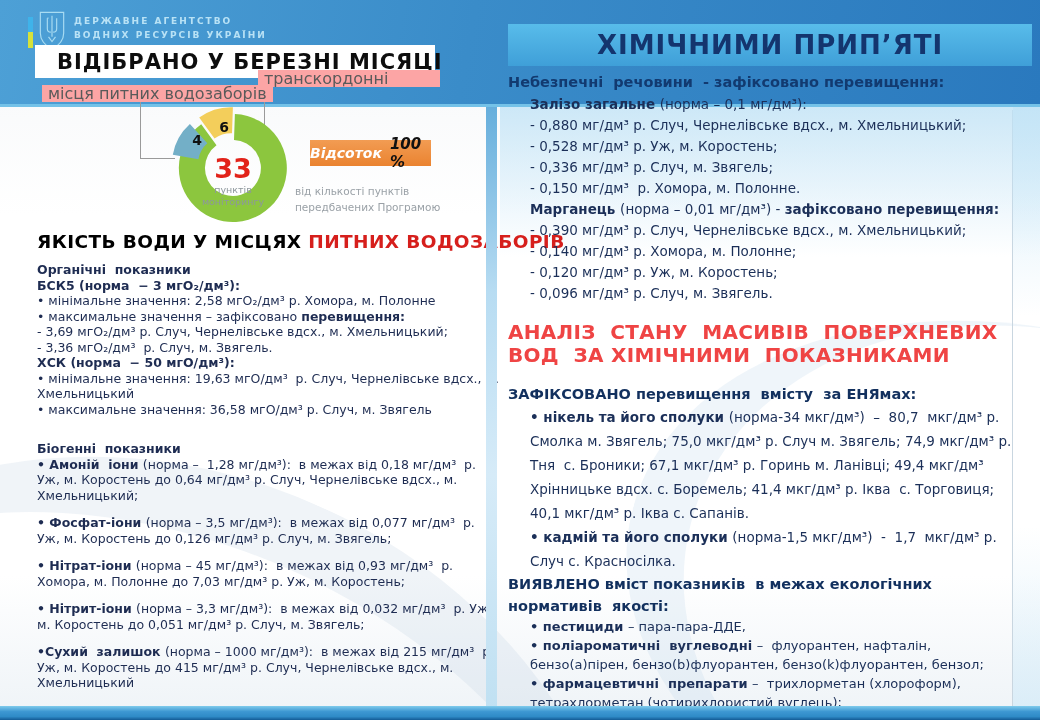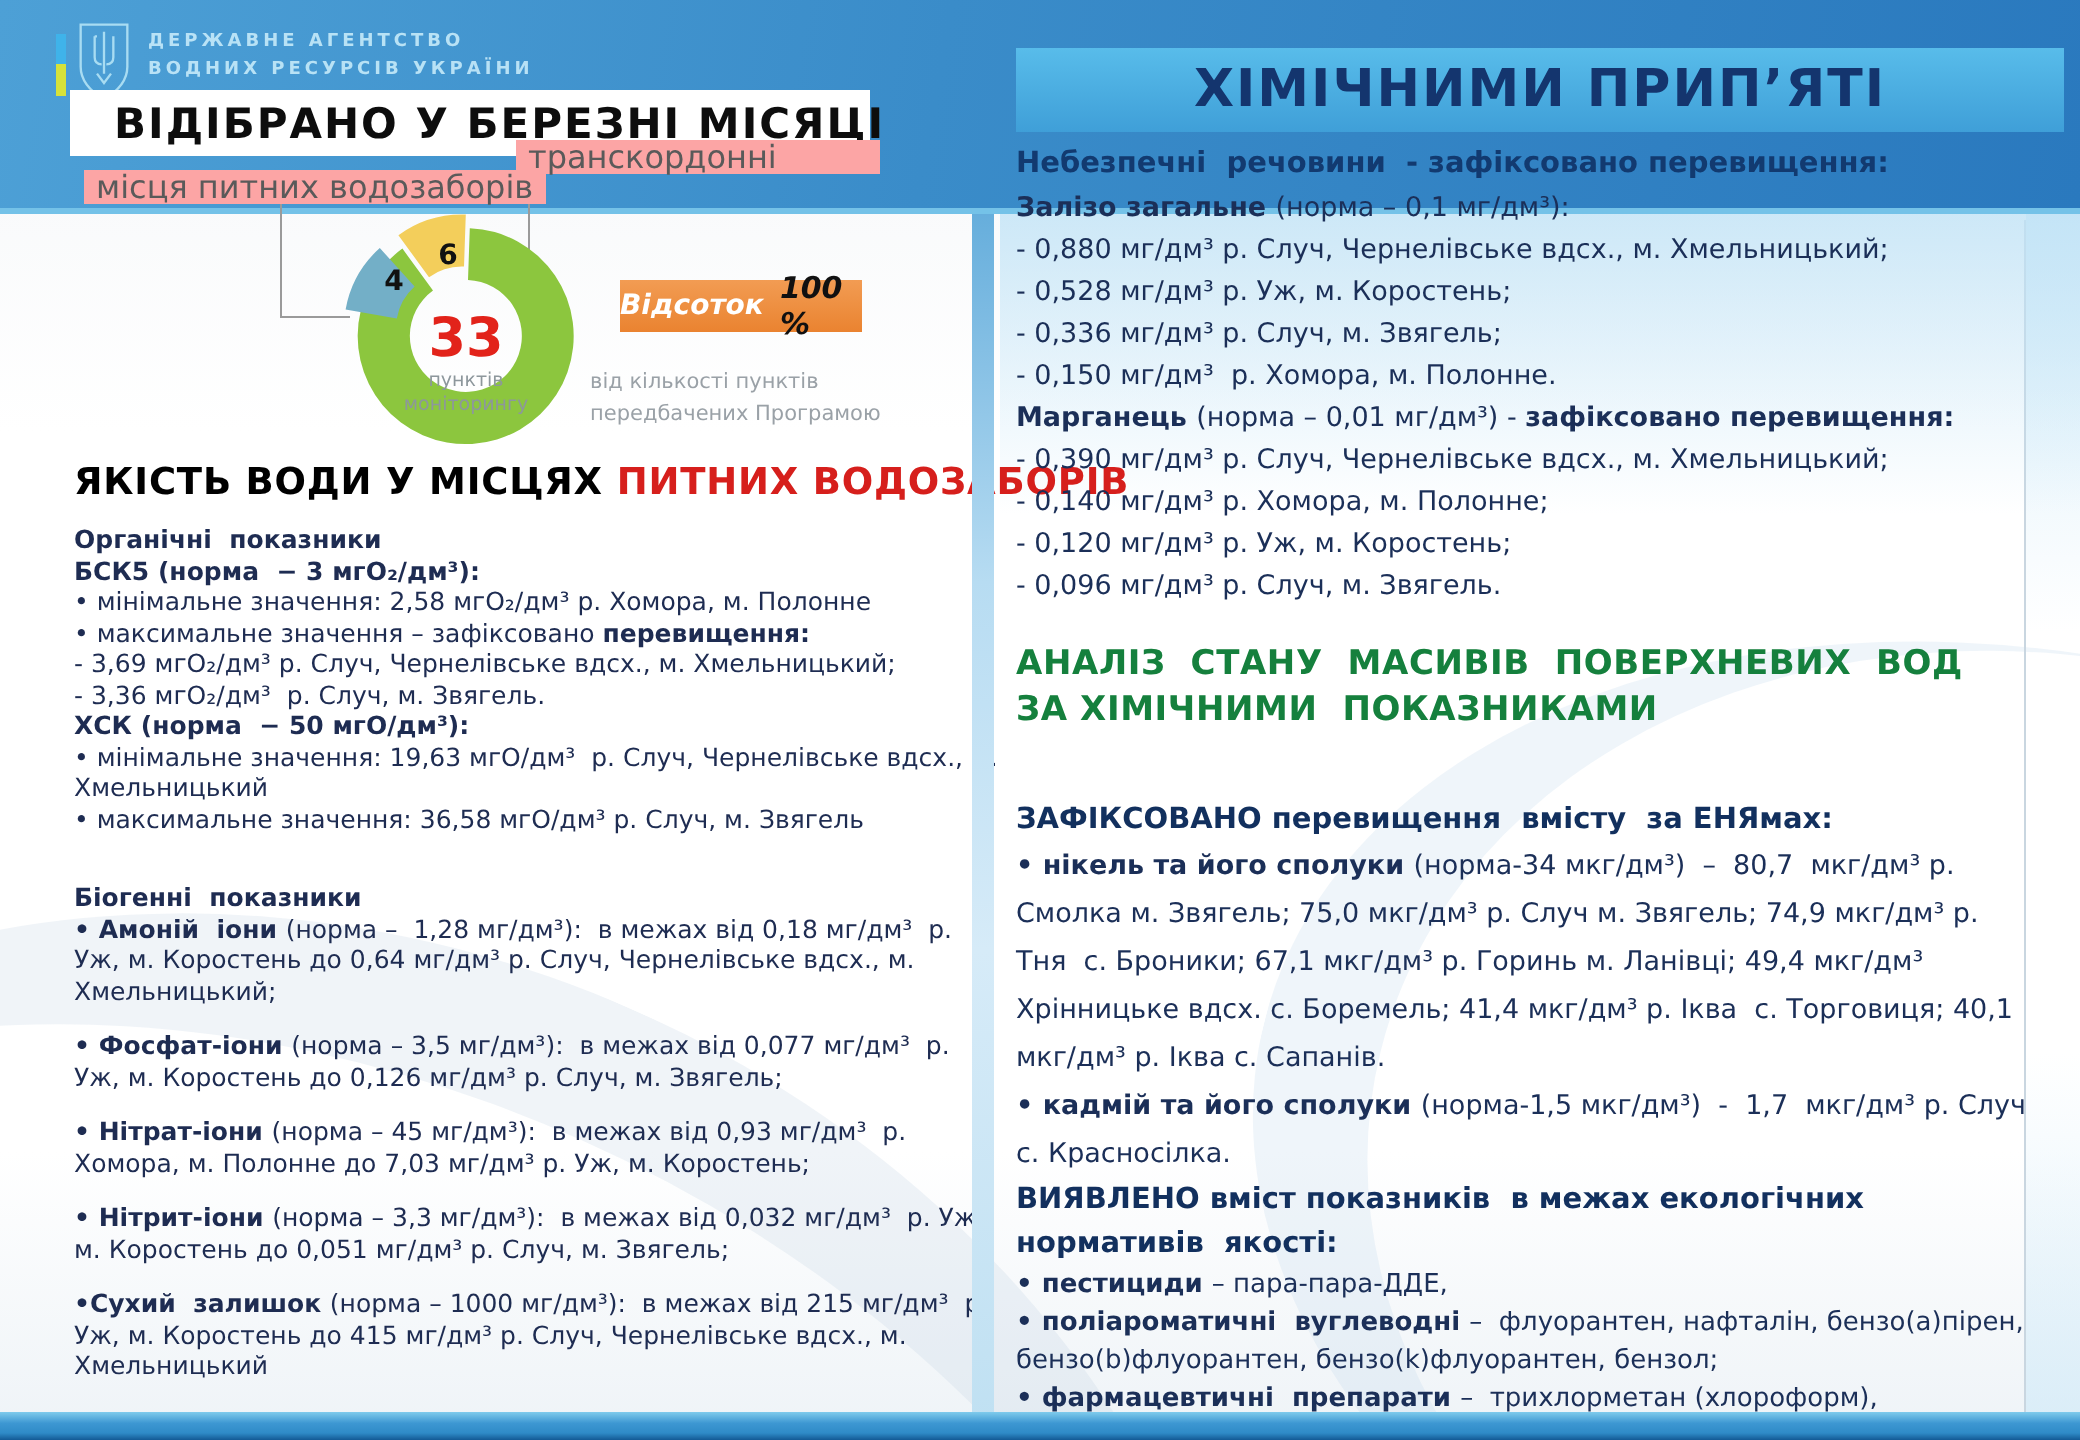--- a/index.html
+++ b/index.html
@@ -72,24 +72,24 @@
   .bio-head{margin-top:24px;}
   .spaced .line{margin-bottom:12px;white-space:pre-wrap;}
   .spaced .line:last-child{margin-bottom:0;}
   
   .basin-header{left:508px;top:24px;width:524px;height:42px;
     background:linear-gradient(180deg,#58bcea,#3f9fd8);
     display:flex;align-items:center;justify-content:center;}
   .basin-title{font-size:26px;font-weight:bold;color:#14356e;letter-spacing:1px;white-space:nowrap;}
   .hazard-heading{left:508px;top:74px;width:510px;font-size:14.5px;font-weight:bold;color:#123a70;white-space:pre-wrap;}
   .right-col{left:508px;top:94px;width:505px;color:#1b2f58;font-size:13.5px;}
-  .right-col .line{white-space:pre-wrap;}
+  .right-col .line{white-space:pre-wrap;margin-left:22px;}
   .haz .line{line-height:21px;}
-  .analysis-title{margin-top:17px;margin-bottom:32px;font-size:17px;line-height:23px;
-    font-weight:bold;color:#15803d;letter-spacing:0.3px;white-space:pre-wrap;}
+  .analysis-title{margin-top:17px;margin-bottom:16px;font-size:20px;line-height:23px;
+    font-weight:bold;color:#ef4444;letter-spacing:0.3px;white-space:pre-wrap;}
   .sec-head{font-size:14.5px;font-weight:bold;line-height:22px;color:#12305e;white-space:pre-wrap;}
   .exceed .line{line-height:24px;}
   .within{font-size:13px;}
   .within .line{line-height:19px;}
 </style>
 </head>
 <body>
 
 <div class="abs page-bg"></div>
 <div class="abs swoosh1"></div>

